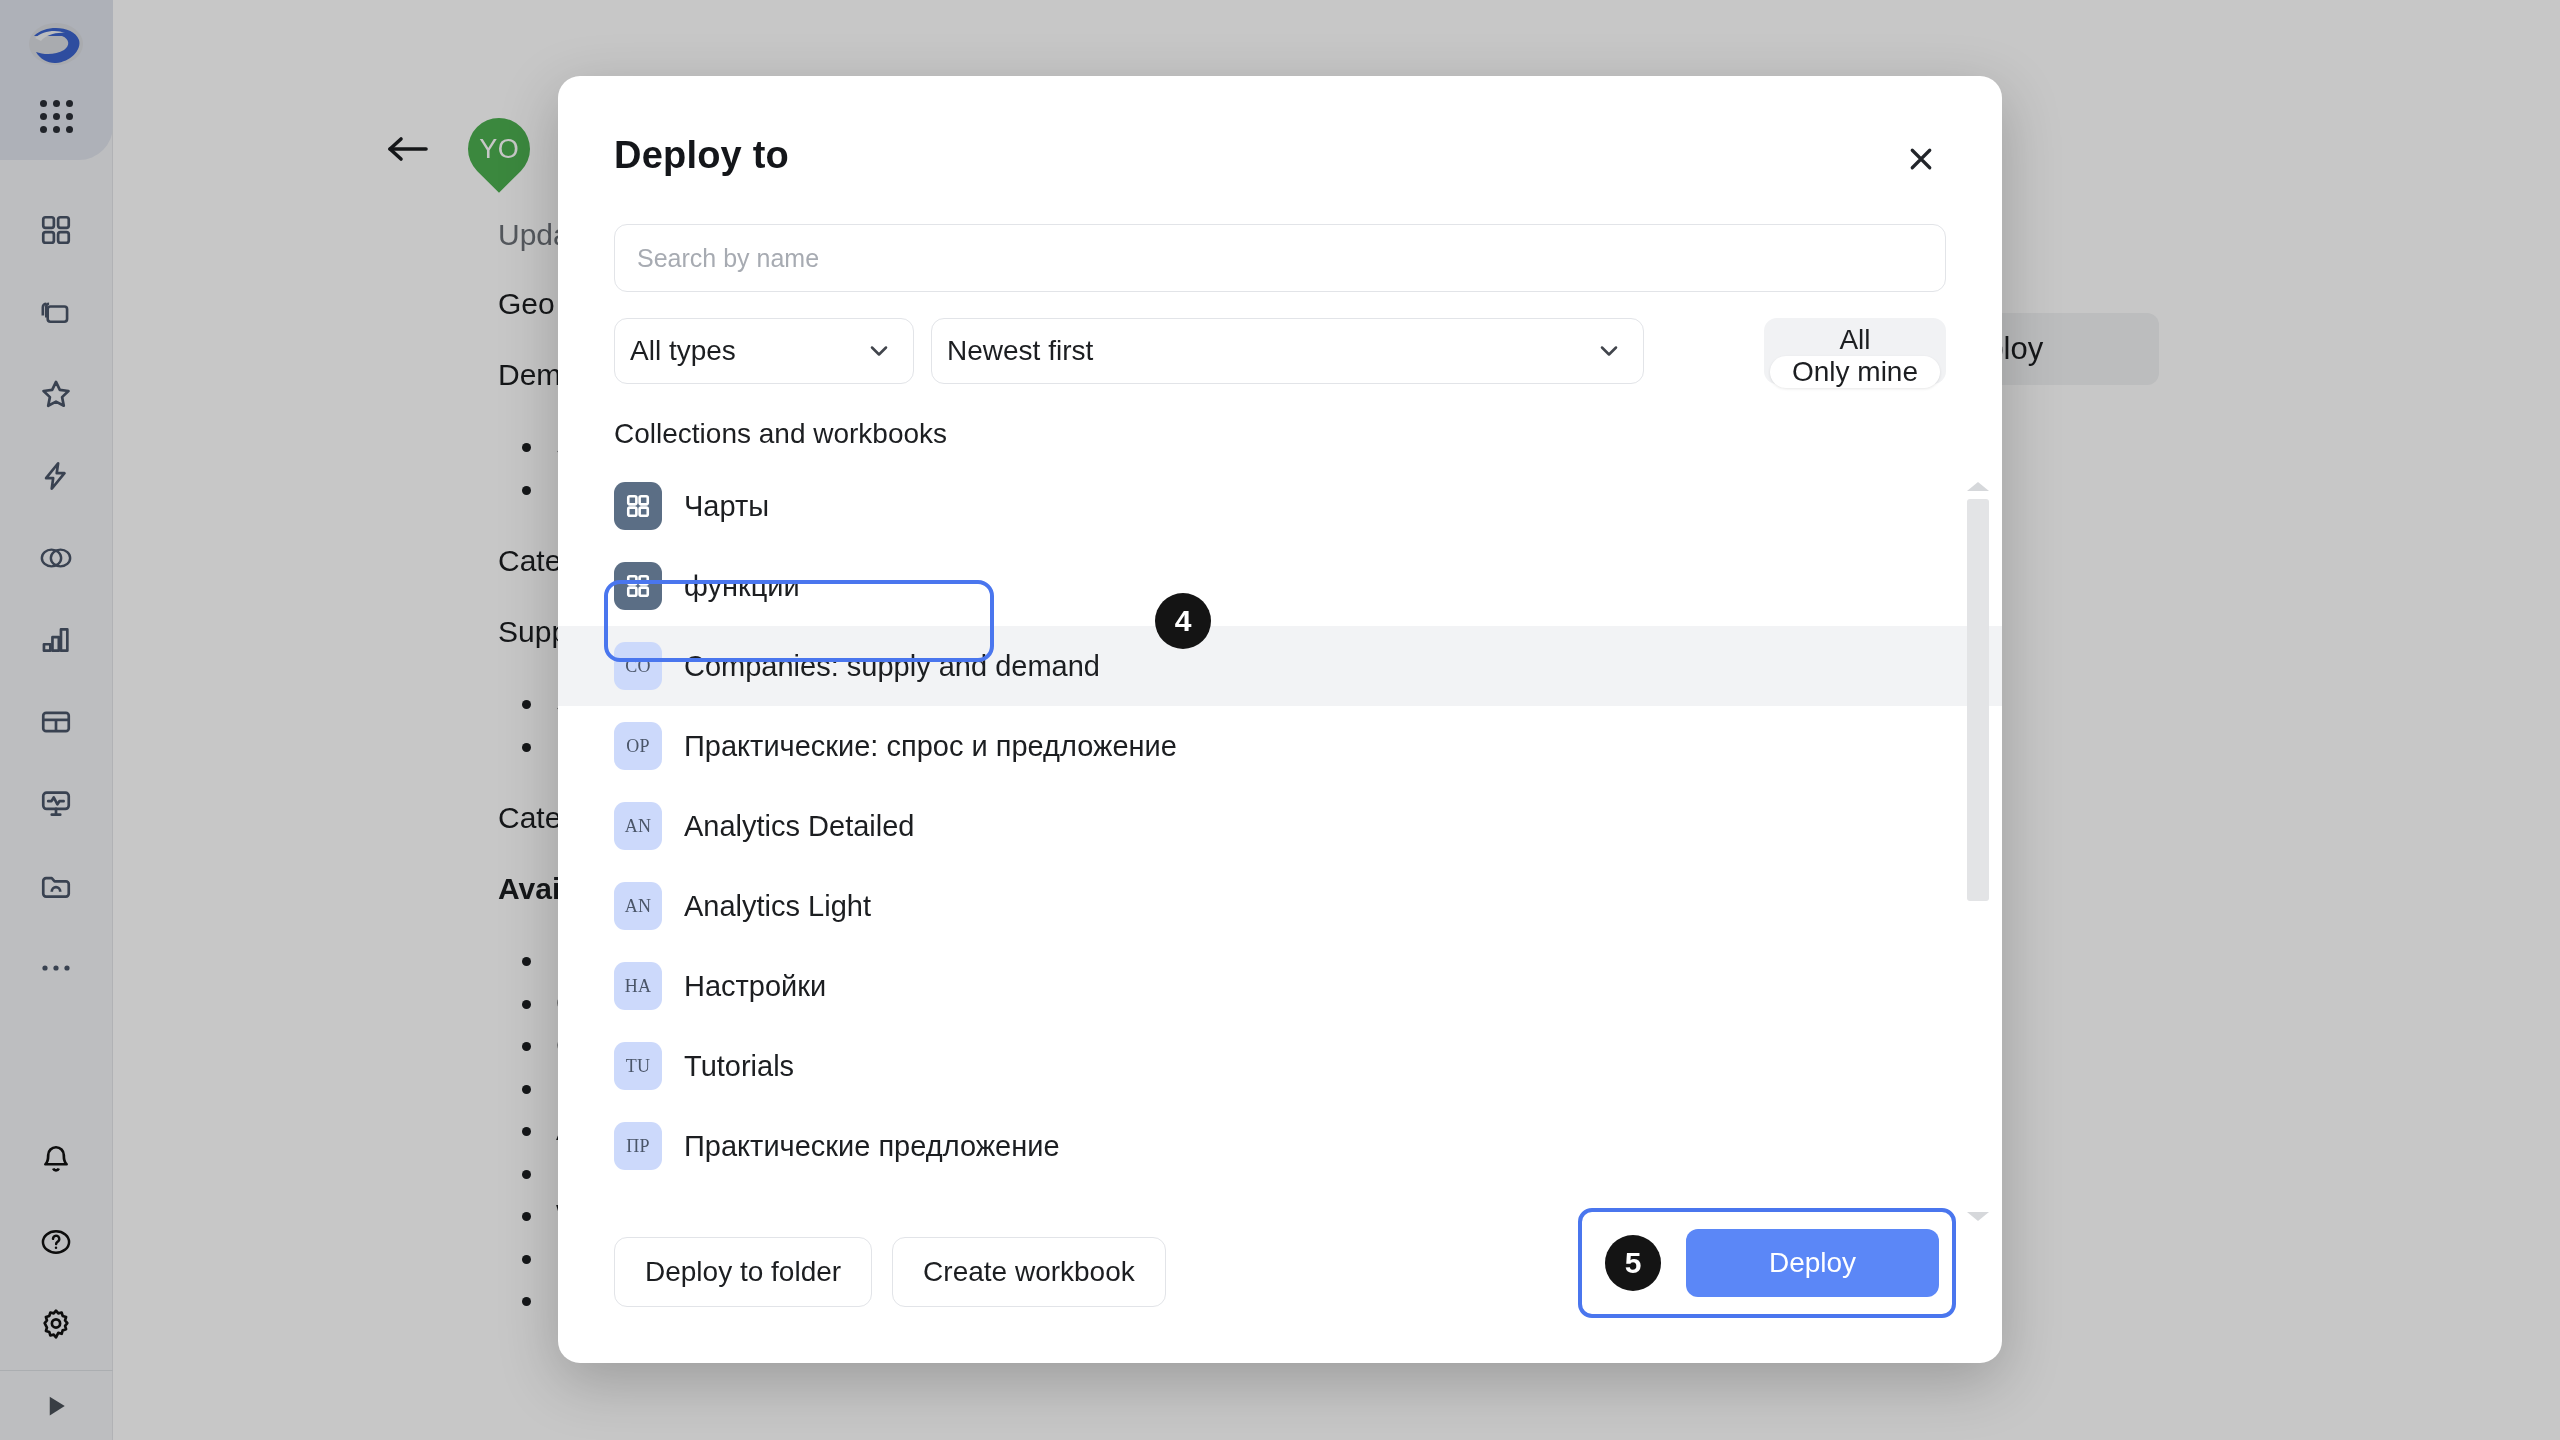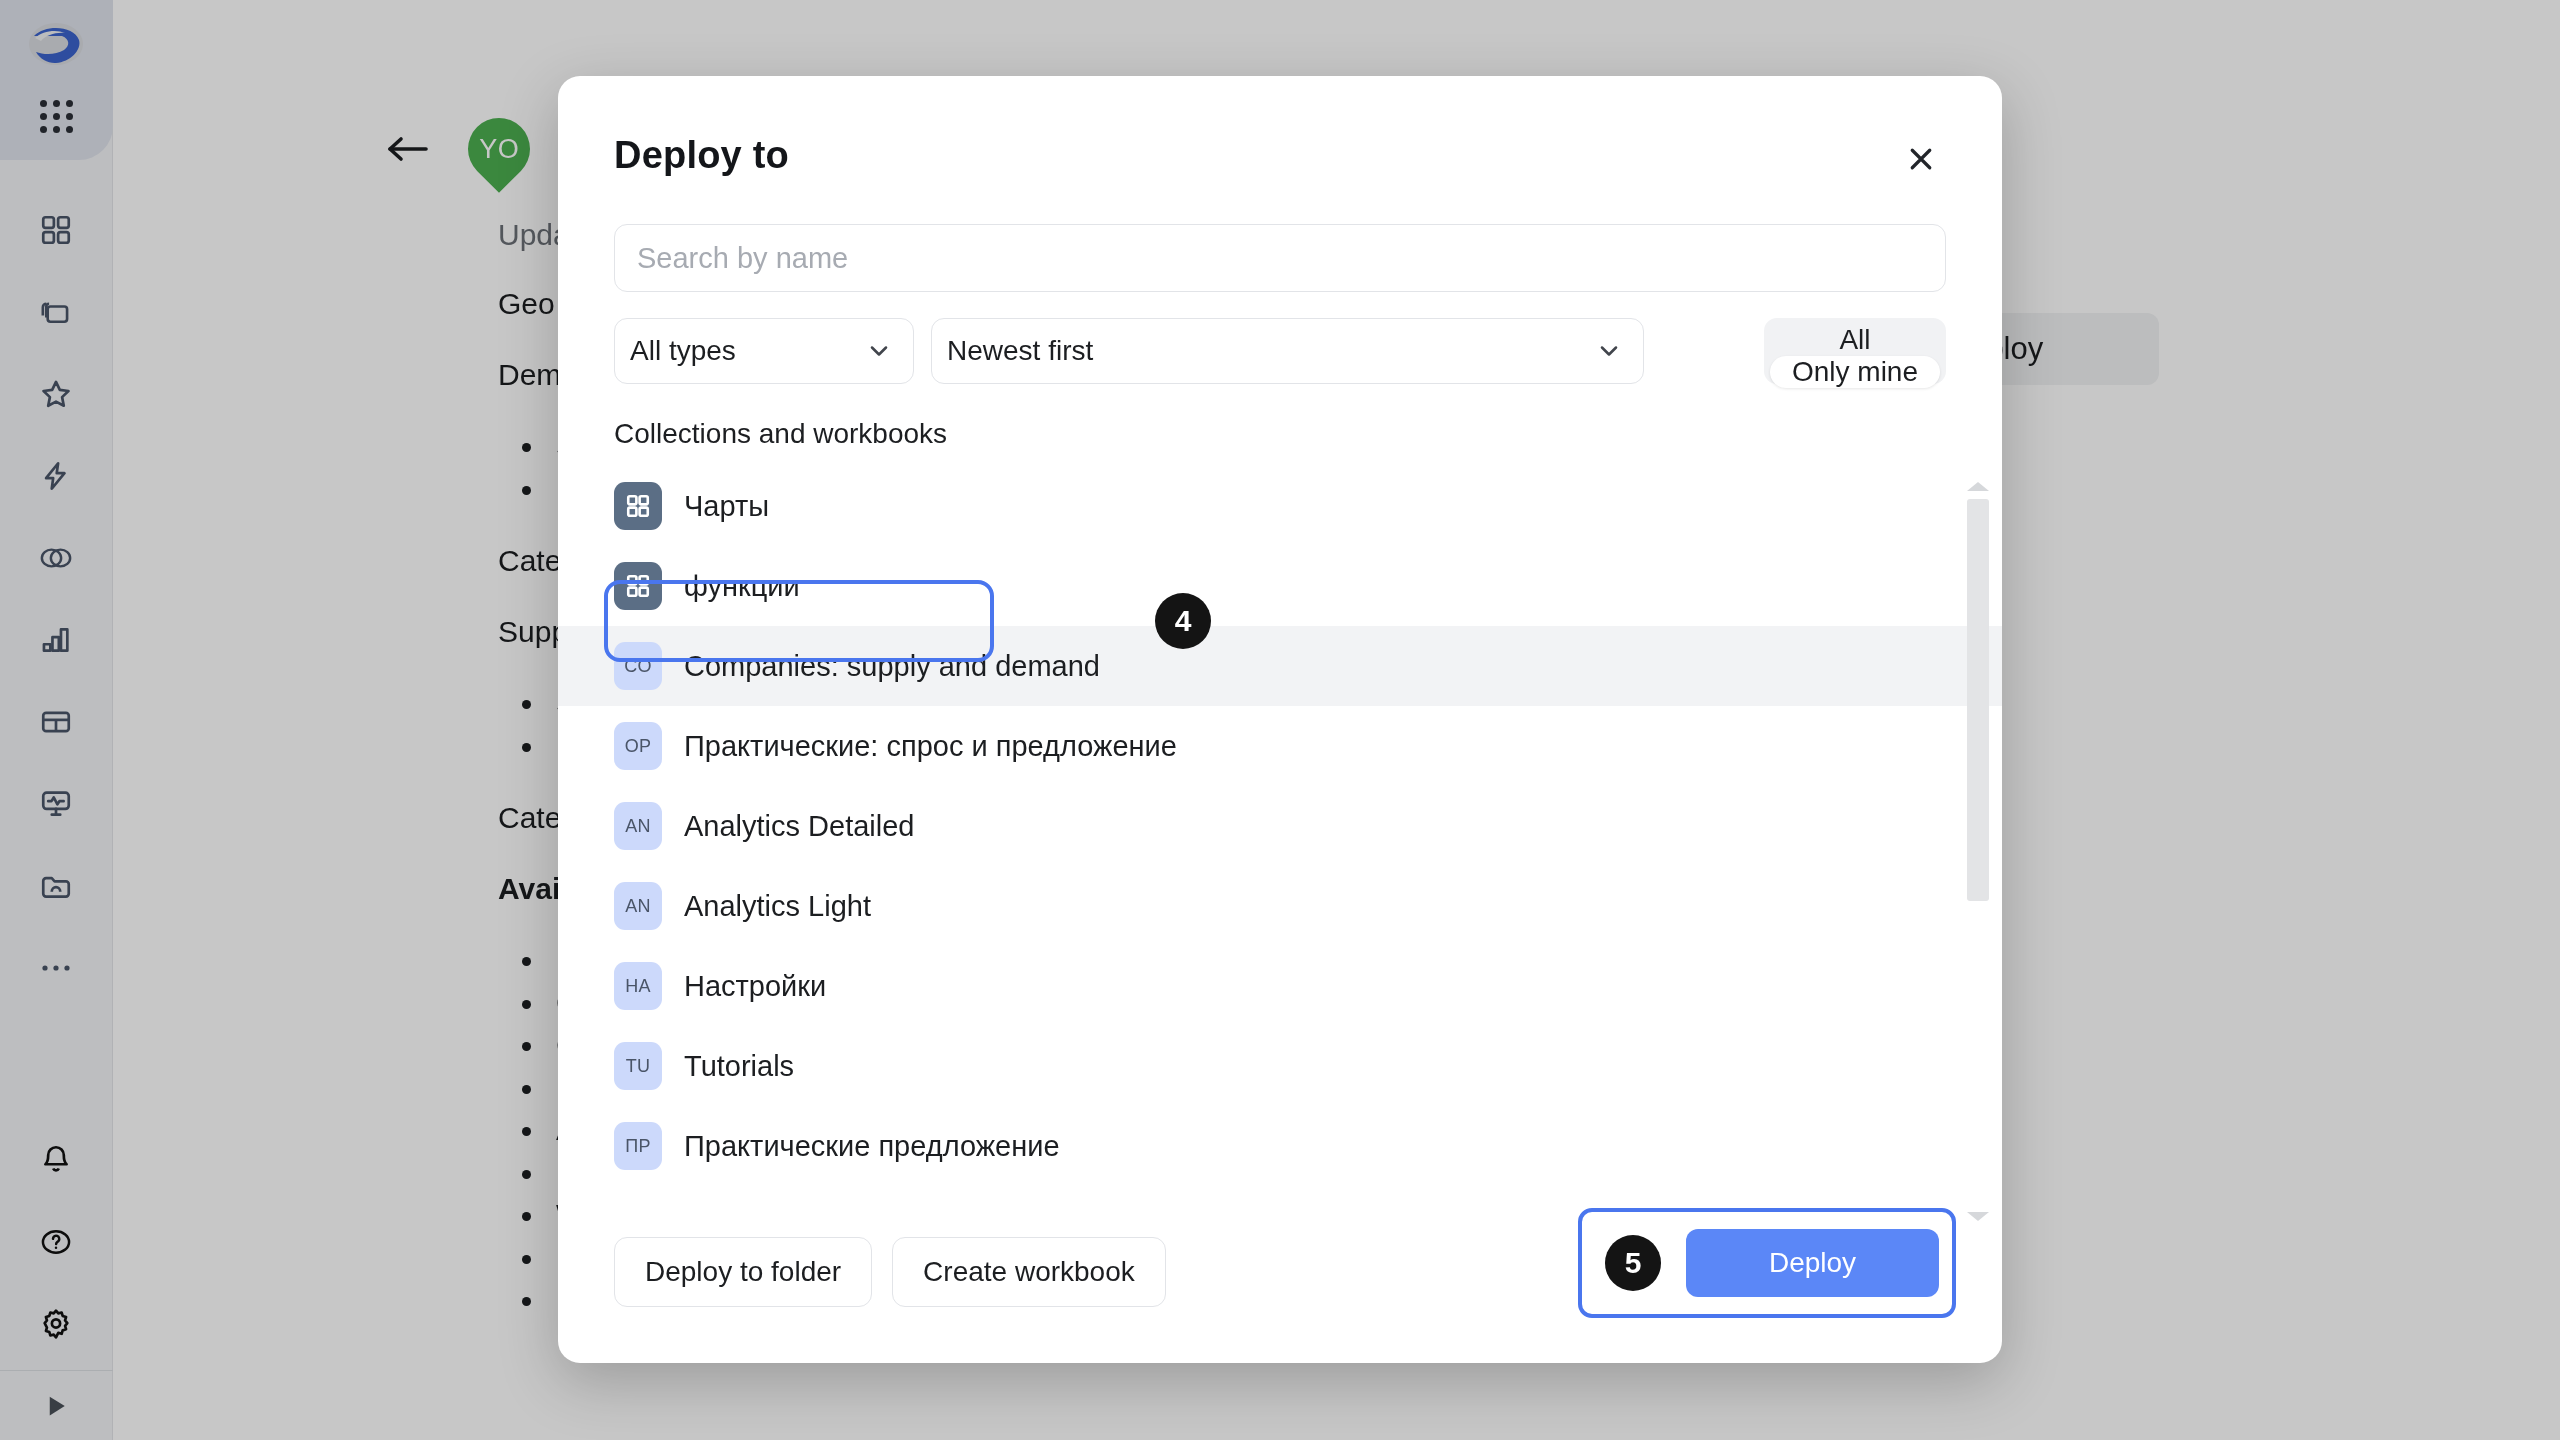--- a/index.html
+++ b/index.html
@@ -128,21 +128,21 @@
   #modal-close {
     width: 46px; height: 46px; color: #22252a;
     display: flex; align-items: center; justify-content: center;
     cursor: pointer; margin-top: 2px; margin-right: 2px;
   }
 
   #search-wrap { padding: 42px 56px 0 56px; }
   #search-input {
     width: 100%; height: 68px;
     border: 1px solid #e2e4e8; border-radius: 13px;
-    font-size: 29px; font-family: "Liberation Sans", sans-serif;
+    font-size: 25px; font-family: "Liberation Sans", sans-serif;
     padding: 0 22px; color: #1c1e21; outline: none;
     background: #fff;
   }
   #search-input::placeholder { color: #a7abb2; }
 
   #filters {
     display: flex; align-items: center; gap: 17px;
     padding: 26px 56px 0 56px;
   }
   .select-box {
@@ -180,21 +180,21 @@
     overflow: hidden;
   }
   .row {
     height: 80px; display: flex; align-items: center;
     padding-left: 56px; gap: 22px; cursor: pointer;
     position: relative;
   }
   .row.hovered { background: #f2f3f5; }
   .row-icon {
     width: 48px; height: 48px; border-radius: 11px; flex: none;
-    display: flex; align-items: center; justify-content: center;
+    display: flex; align-items: center; justify-content: center; font-family: Liberation Serif, serif;
   }
   .row-icon.collection { background: #5b6e85; color: #ffffff; }
   .row-icon.workbook {
     background: #ccd9fb; color: #4a5568;
     font-size: 18px; letter-spacing: .3px; text-transform: uppercase;
   }
   .row-label { font-size: 29px; color: #1c1e21; white-space: nowrap; }
 
   
   #scroll-track {

